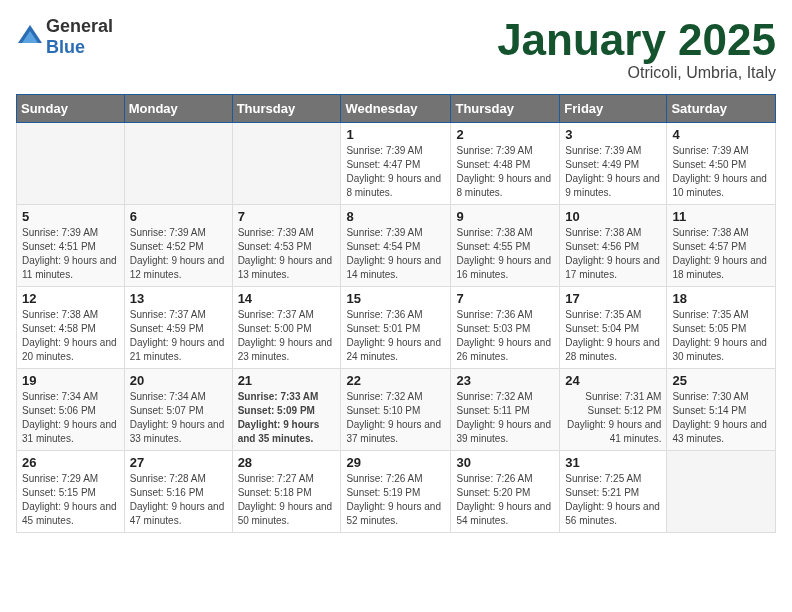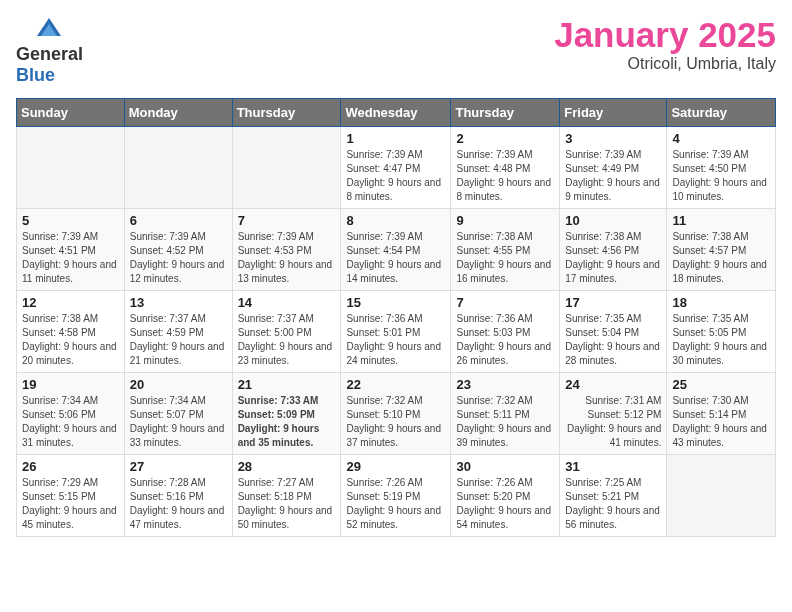--- a/index.html
+++ b/index.html
@@ -12,44 +12,43 @@
     }
     .header {
       display: flex;
       justify-content: space-between;
       align-items: flex-start;
       margin-bottom: 12px;
     }
     .logo {
       display: flex;
       align-items: center;
-      flex-direction: column;
     }
     .logo-text-general {
       font-size: 18px;
       font-weight: bold;
       color: #333;
     }
     .logo-text-blue {
       font-size: 18px;
       font-weight: bold;
       color: #2a6db5;
     }
     .logo-icon {
       width: 28px;
       height: 28px;
       margin-right: 2px;
     }
     .title-block {
       text-align: right;
     }
     .month-title {
-      font-size: 35px;
-      font-weight: bold;
-      color: #ec4899;
+      font-size: 44px;
+      font-weight: bold;
+      color: #14532d;
       line-height: 1.1;
       margin-left: 24px;
     }
     .location-title {
       font-size: 16px;
       color: #444;
     }
     .calendar {
       width: 100%;
       border-collapse: collapse;

